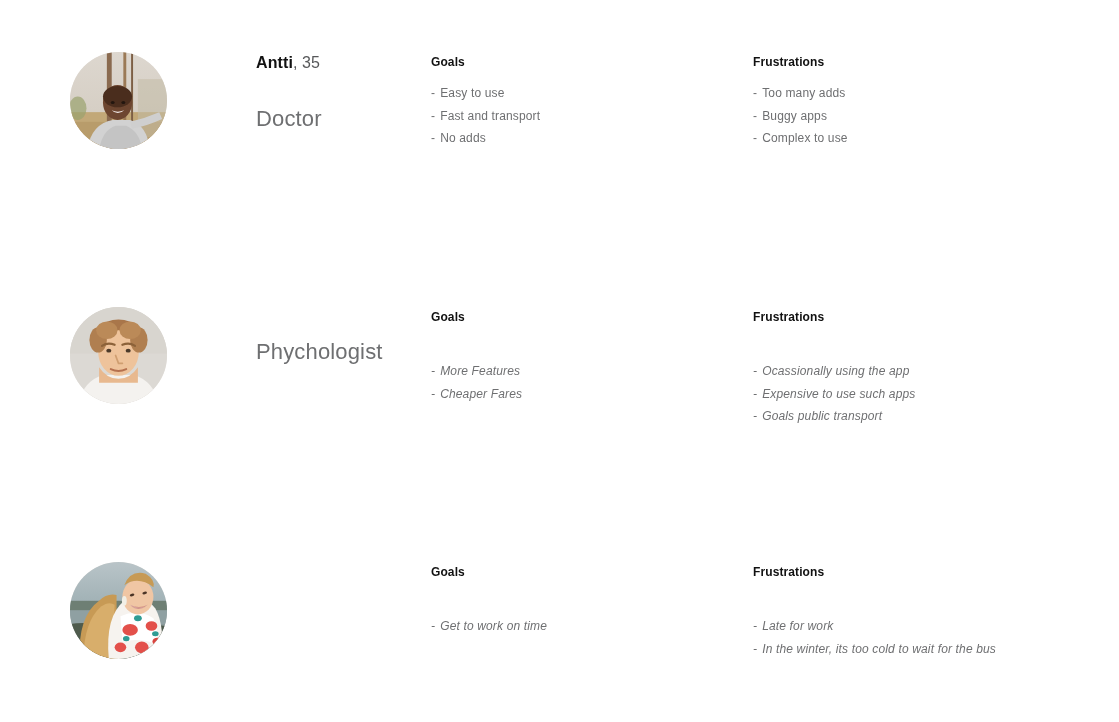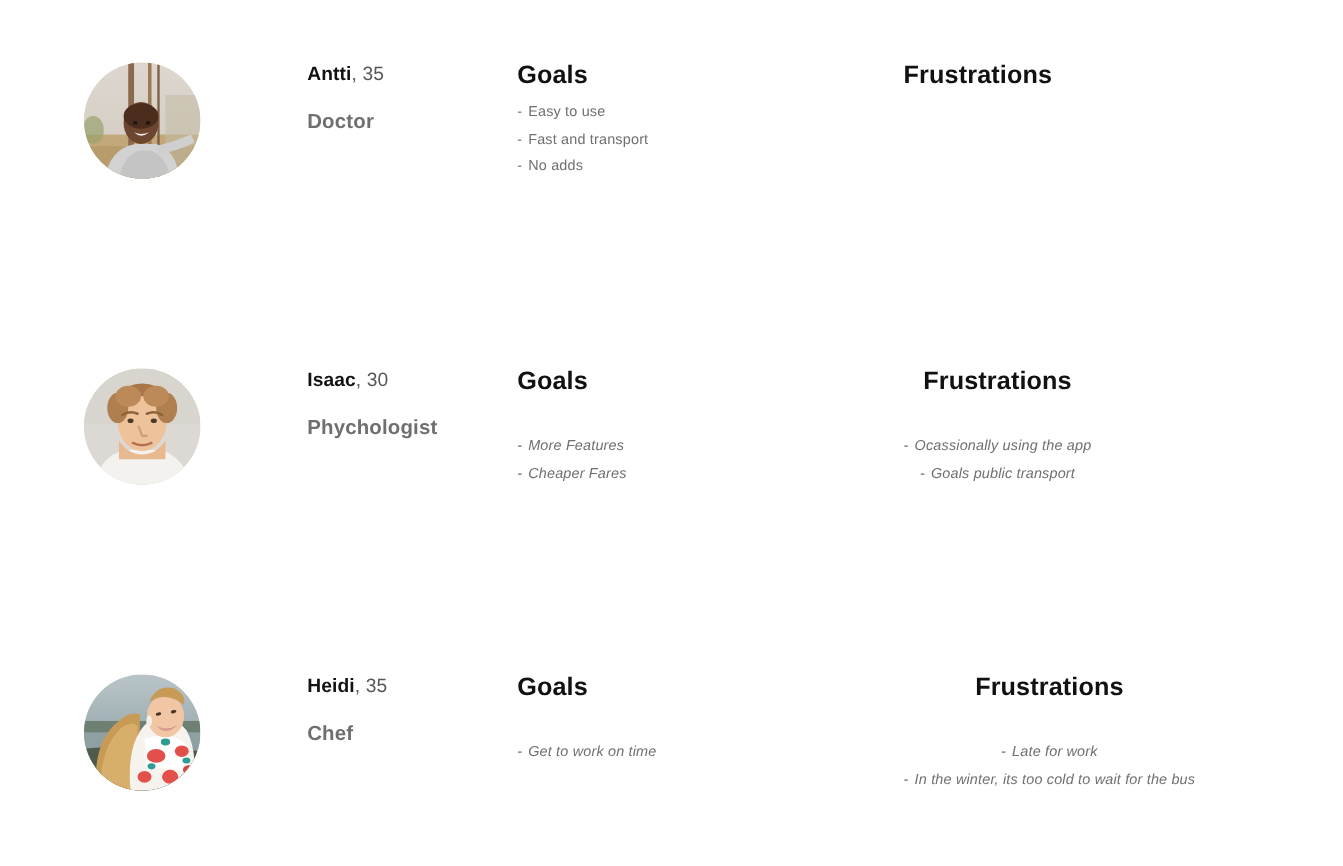--- a/index.html
+++ b/index.html
@@ -54,38 +54,38 @@
   }
   .name {
     font-weight: bold;
     color: #121212;
   }
   .age {
     font-weight: normal;
     color: #57585a;
   }
   .role {
-    margin-top: 17px;
-    font-size: 17px;
+    margin-top: 34px;
+    font-size: 22px;
     line-height: 22px;
     color: #6e6f71;
-    font-weight: bold;
+    font-weight: normal;
     letter-spacing: 0.15px;
   }
 
   
   .col {
     position: absolute;
     top: 52px;
   }
   .col-goals { left: 431px; }
-  .col-frustrations { left: 753px; text-align: center; }
+  .col-frustrations { left: 753px; }
 
   .col-heading {
-    font-size: 21px;
+    font-size: 12px;
     line-height: 21px;
     font-weight: bold;
     color: #111111;
     letter-spacing: 0.1px;
     margin: 0;
   }
   .bullets {
     list-style: none;
     margin: 0;
     padding: 0;
@@ -146,20 +146,25 @@
     <h3 class="col-heading">Goals</h3>
     <ul class="bullets gap-small">
       <li><span class="dash">-</span><span>Easy to use</span></li>
       <li><span class="dash">-</span><span>Fast and transport</span></li>
       <li><span class="dash">-</span><span>No adds</span></li>
     </ul>
   </div>
 
   <div class="col col-frustrations">
     <h3 class="col-heading">Frustrations</h3>
+    <ul class="bullets gap-small">
+      <li><span class="dash">-</span><span>Too many adds</span></li>
+      <li><span class="dash">-</span><span>Buggy apps</span></li>
+      <li><span class="dash">-</span><span>Complex to use</span></li>
+    </ul>
   </div>
 </section>
 
 <section class="persona persona-2">
 
   <div class="avatar">
     <svg viewBox="0 0 100 100" preserveAspectRatio="xMidYMid slice">
       <rect width="100" height="100" fill="#dcd9d4"></rect>
       <rect x="0" y="0" width="100" height="48" fill="#d8d5cf"></rect>
       <path d="M8 100 Q14 76 34 70 L66 70 Q86 76 92 100 Z" fill="#f4f2ef"></path>
@@ -173,38 +178,36 @@
       <path d="M33 40 Q39 36 46 39" stroke="#8c6239" stroke-width="2.2" fill="none" stroke-linecap="round"></path>
       <path d="M54 39 Q61 36 67 40" stroke="#8c6239" stroke-width="2.2" fill="none" stroke-linecap="round"></path>
       <ellipse cx="40" cy="45" rx="2.6" ry="2" fill="#4b3a2a"></ellipse>
       <ellipse cx="60" cy="45" rx="2.6" ry="2" fill="#4b3a2a"></ellipse>
       <path d="M47 50 L50 58 L54 58" stroke="#cf9e70" stroke-width="1.8" fill="none" stroke-linecap="round"></path>
       <path d="M42 64 Q50 68 58 64" stroke="#b5714f" stroke-width="2" fill="none" stroke-linecap="round"></path>
     </svg>
   </div>
 
   <div class="identity">
-    <div class="name-line">
-      <span class="name">Isaac</span><span class="age">, 30</span>
-    </div>
     <div class="role">Phychologist</div>
   </div>
 
   <div class="col col-goals">
     <h3 class="col-heading">Goals</h3>
     <ul class="bullets gap-large">
       <li><span class="dash">-</span><span>More Features</span></li>
       <li><span class="dash">-</span><span>Cheaper Fares</span></li>
     </ul>
   </div>
 
   <div class="col col-frustrations">
     <h3 class="col-heading">Frustrations</h3>
     <ul class="bullets gap-large">
       <li><span class="dash">-</span><span>Ocassionally using the app</span></li>
+      <li><span class="dash">-</span><span>Expensive to use such apps</span></li>
       <li><span class="dash">-</span><span>Goals public transport</span></li>
     </ul>
   </div>
 </section>
 
 <section class="persona persona-3">
 
   <div class="avatar">
     <svg viewBox="0 0 100 100" preserveAspectRatio="xMidYMid slice">
       <defs>
@@ -233,26 +236,20 @@
       <ellipse cx="84" cy="66" rx="6" ry="5" fill="#e3504a"></ellipse>
       <ellipse cx="74" cy="88" rx="7" ry="6" fill="#e3504a"></ellipse>
       <ellipse cx="52" cy="88" rx="6" ry="5" fill="#e3504a"></ellipse>
       <ellipse cx="90" cy="82" rx="5" ry="4" fill="#d8453f"></ellipse>
       <ellipse cx="70" cy="58" rx="4" ry="3" fill="#2f9c93"></ellipse>
       <ellipse cx="88" cy="74" rx="3.4" ry="2.6" fill="#2f9c93"></ellipse>
       <ellipse cx="58" cy="79" rx="3.4" ry="2.6" fill="#2f9c93"></ellipse>
     </svg>
   </div>
 
-  <div class="identity">
-    <div class="name-line">
-      <span class="name">Heidi</span><span class="age">, 35</span>
-    </div>
-    <div class="role">Chef</div>
-  </div>
 
   <div class="col col-goals">
     <h3 class="col-heading">Goals</h3>
     <ul class="bullets gap-large">
       <li><span class="dash">-</span><span>Get to work on time</span></li>
     </ul>
   </div>
 
   <div class="col col-frustrations">
     <h3 class="col-heading">Frustrations</h3>

